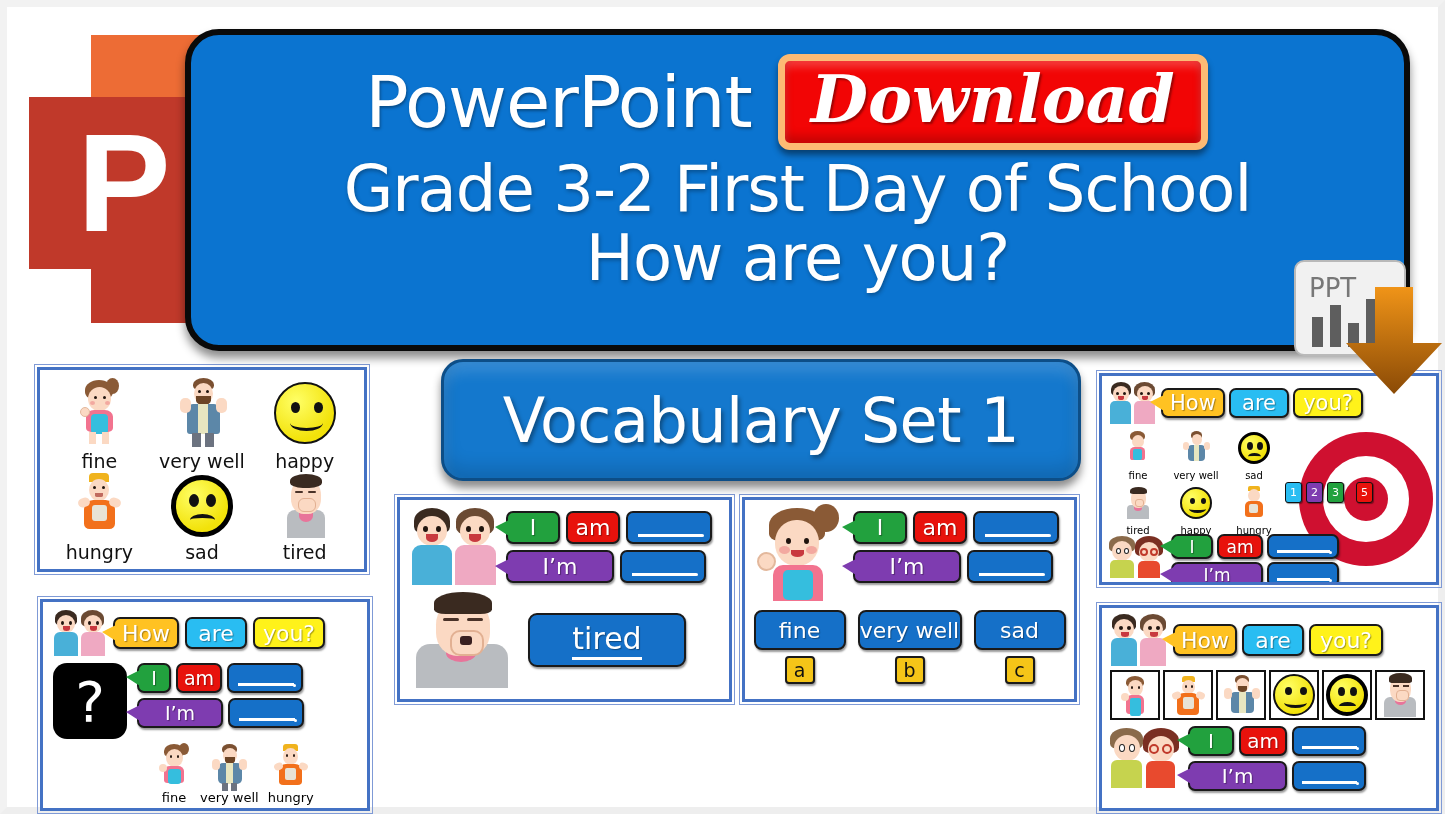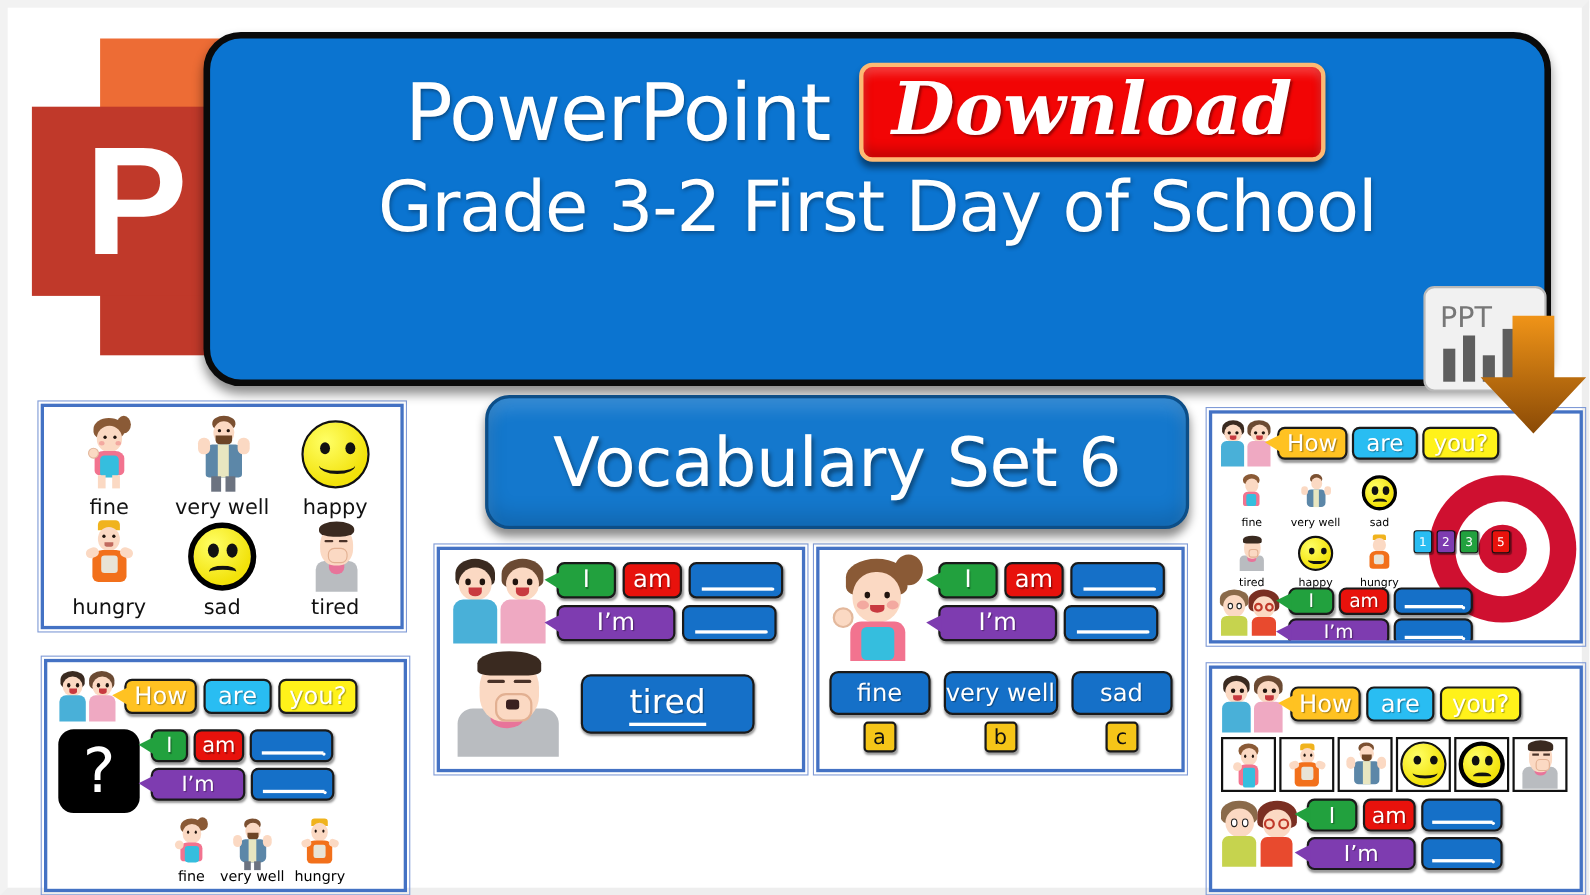--- a/index.html
+++ b/index.html
@@ -42,21 +42,21 @@
   }
   .title-row { display:flex; align-items:center; justify-content:center; width:100%; gap:10px; height:106px;}
   .pp-word {
     color:#ffffff; font-size:72px; line-height:1;
     font-family:"DejaVu Sans", sans-serif; font-weight:400;
     text-shadow:1px 2px 3px rgba(0,0,0,.35);
     letter-spacing:-1px;
   }
   .dl-badge {
     background:#f20505;
-    border:4px solid #fdba74;
+    border:7px solid #fdba74;
     border-radius:12px;
     padding:4px 26px 8px 26px;
     box-shadow: 0 5px 6px rgba(0,0,0,.45), inset 0 -7px 10px rgba(0,0,0,.18), inset 0 6px 9px rgba(255,255,255,.22);
     margin-left:16px; margin-right:22px;
   }
   .dl-badge span {
     color:#fff; font-size:66px; line-height:1.05;
     font-family:"DejaVu Serif", serif; font-weight:bold;
     font-style:italic;
     text-shadow: 2px 2px 2px rgba(0,0,0,.35);
@@ -195,25 +195,26 @@
 
   <div class="banner">
     <div class="banner-inner">
       <div class="title-row">
         <div class="pp-word">PowerPoint</div>
         <div class="dl-badge">
           <span>Download</span>
         </div>
       </div>
       <div class="subtitle">Grade 3-2 First Day of School</div>
+      <div class="subtitle">How are you?</div>
     </div>
   </div>
 
   <div class="vocab-banner">
-    <span>Vocabulary Set 6</span>
+    <span>Vocabulary Set 1</span>
   </div>
 
   <div class="card" style="left:30px; top:360px; width:330px; height:205px;">
     <div class="card-pad">
       <div class="wgrid">
 
         <div class="wcell">
           <div class="art">
             <div class="fig" style="width:46px;height:66px;">
               <div class="hair" style="left:9px;top:0;width:28px;height:20px;background:#8a5a36;"></div>

